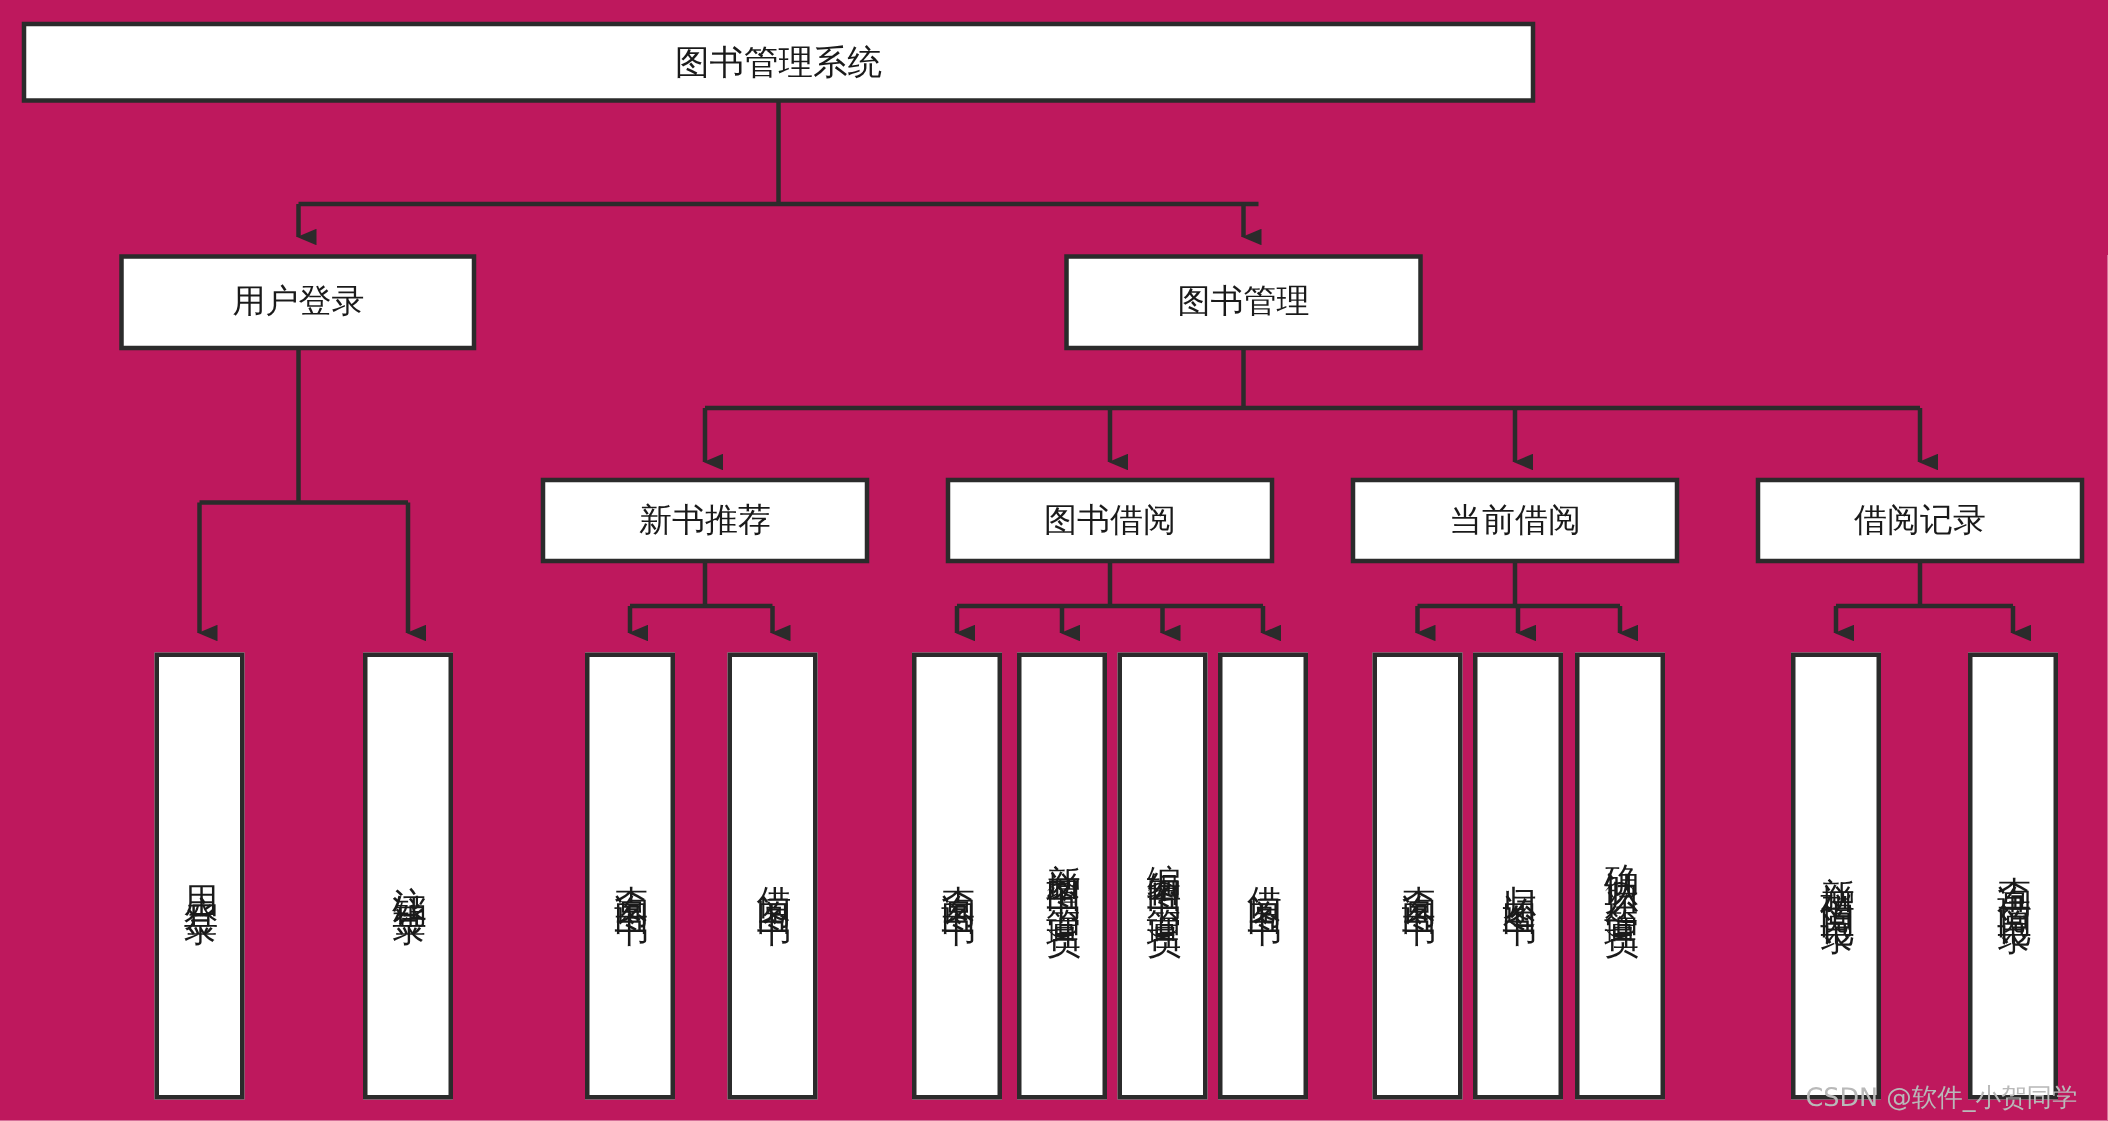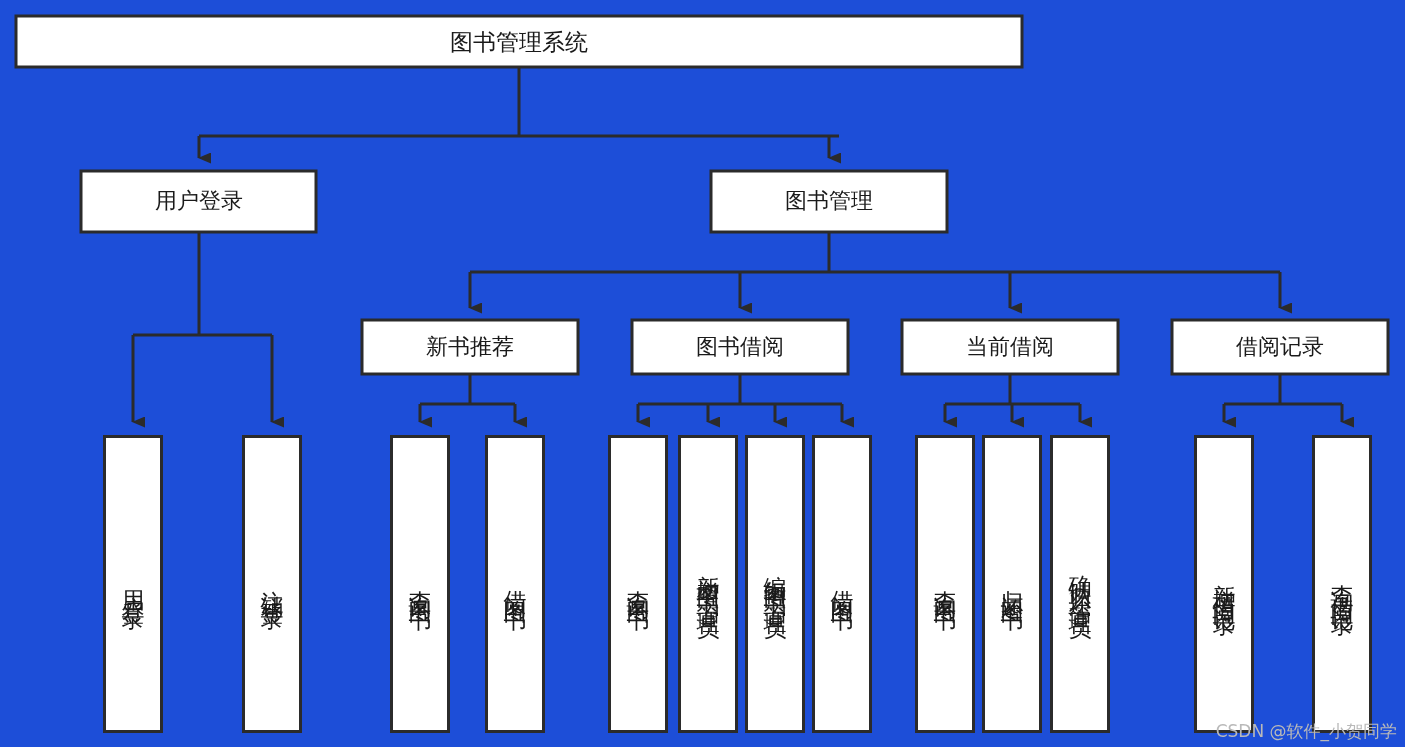--- a/index.html
+++ b/index.html
@@ -10,21 +10,21 @@
   body {
     width: 1405px;
     height: 747px;
     font-family: "DejaVu Sans", "Liberation Sans", sans-serif;
     overflow: hidden;
   }
   #diagram-root {
     position: relative;
     width: 1405px;
     height: 747px;
-    background: #1d4ed8;
+    background: #be185d;
   }
   svg#flow {
     position: absolute;
     left: 0;
     top: 0;
     width: 1405px;
     height: 747px;
   }
   .node-box {
     fill: #ffffff;
@@ -67,21 +67,21 @@
     font-family: "DejaVu Sans", "Liberation Sans", sans-serif;
     font-size: 23px;
     line-height: 1;
     letter-spacing: 6px;
     color: #1a1a1a;
     white-space: nowrap;
     text-align: center;
   }
   .watermark {
     position: absolute;
-    right: 8px;
+    right: 20px;
     bottom: 4px;
     font-family: "DejaVu Sans", "Liberation Sans", sans-serif;
     font-size: 17px;
     color: #b9b9b9;
     white-space: nowrap;
     pointer-events: none;
   }
 </style>
 </head>
 <body>

